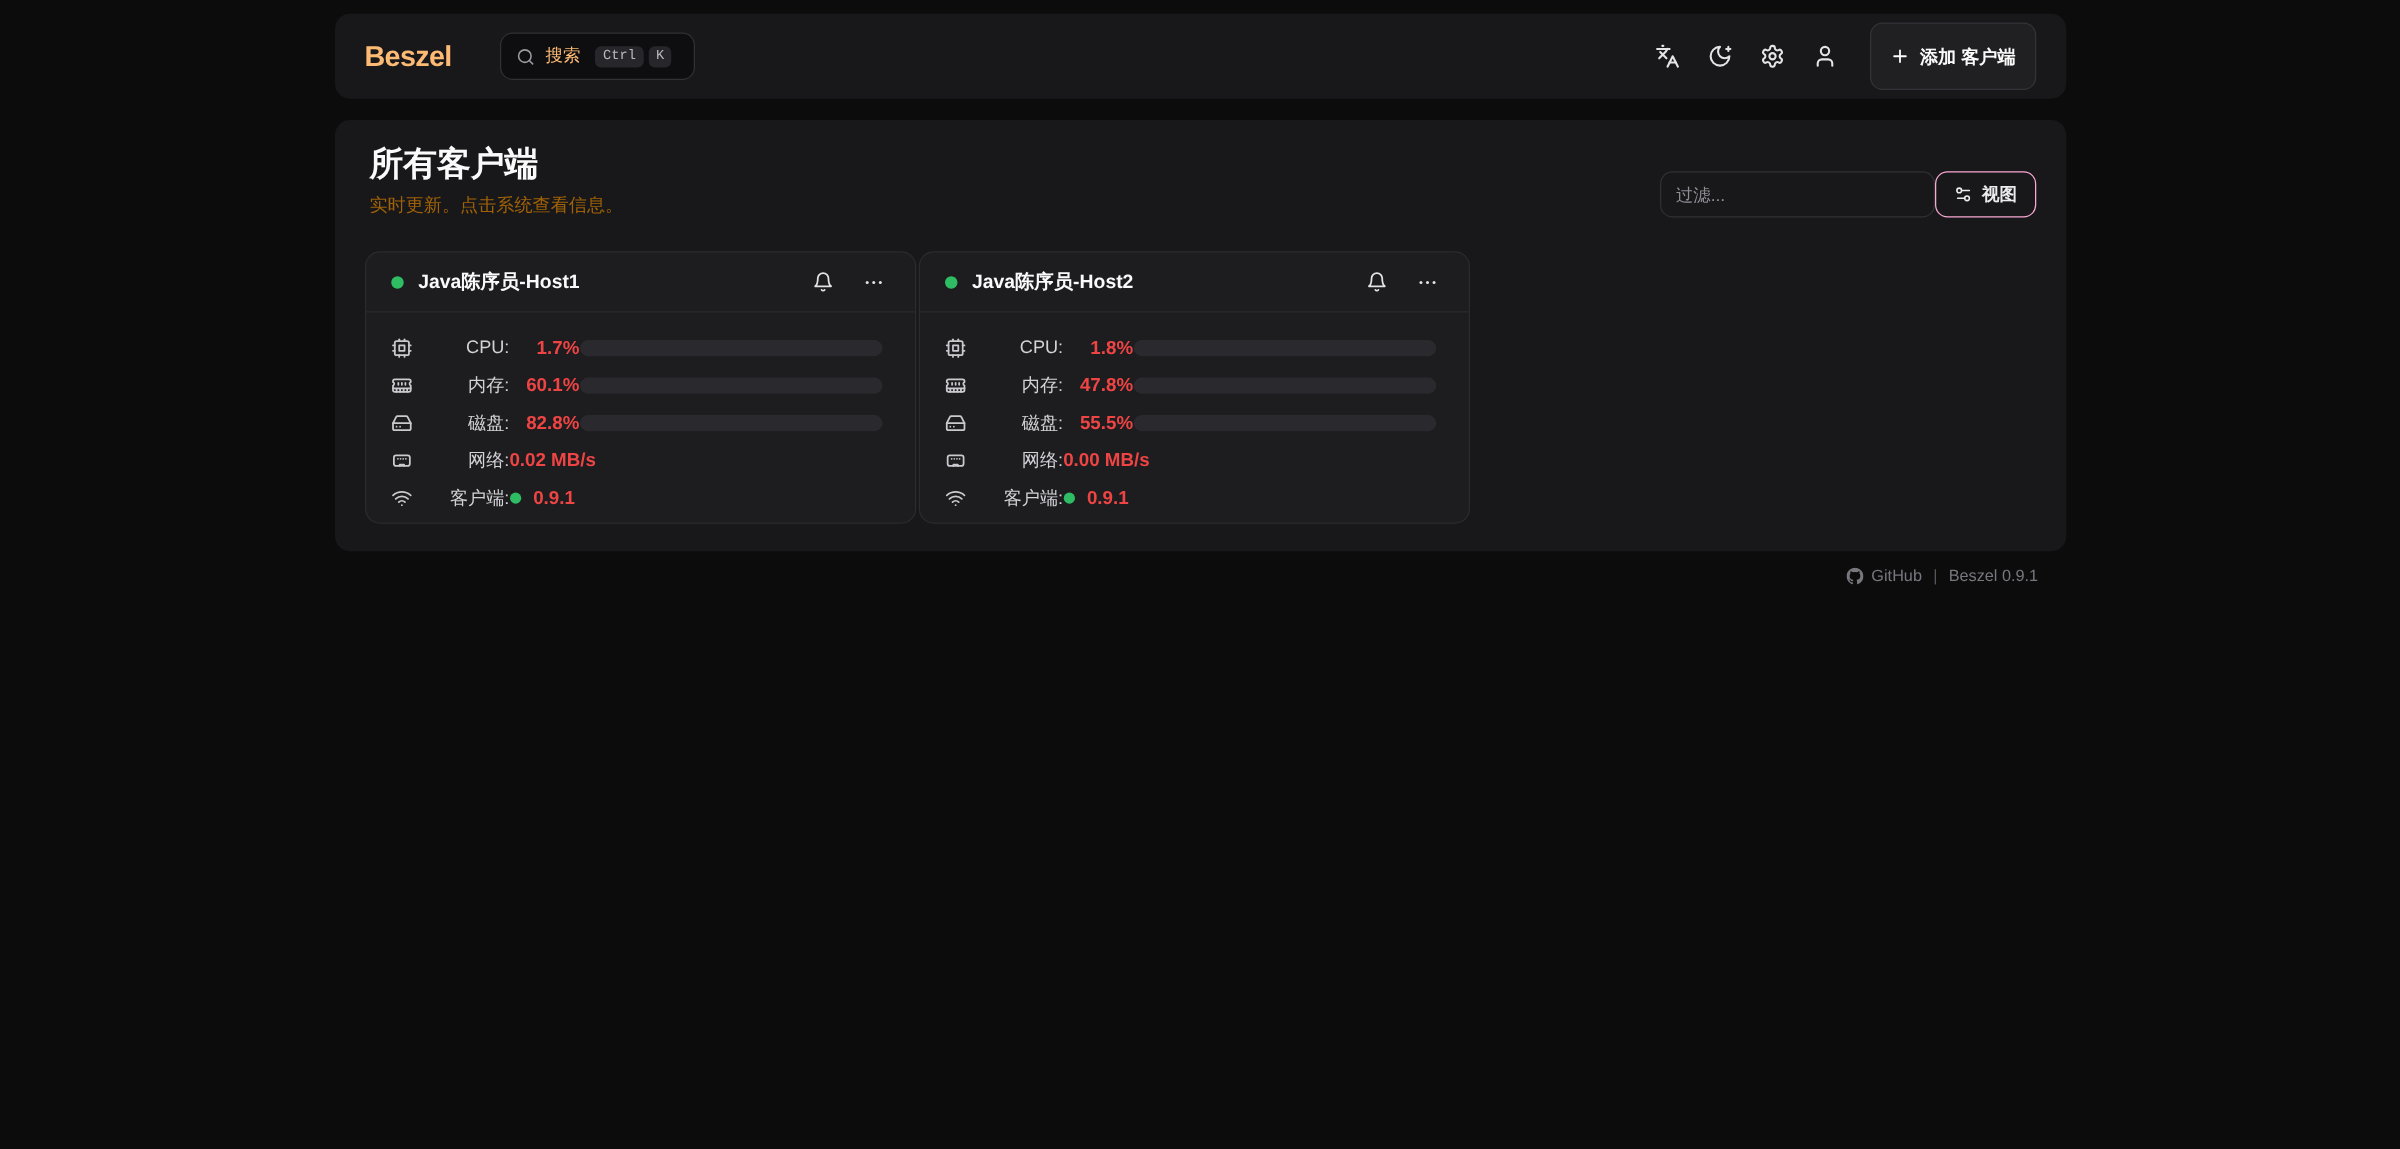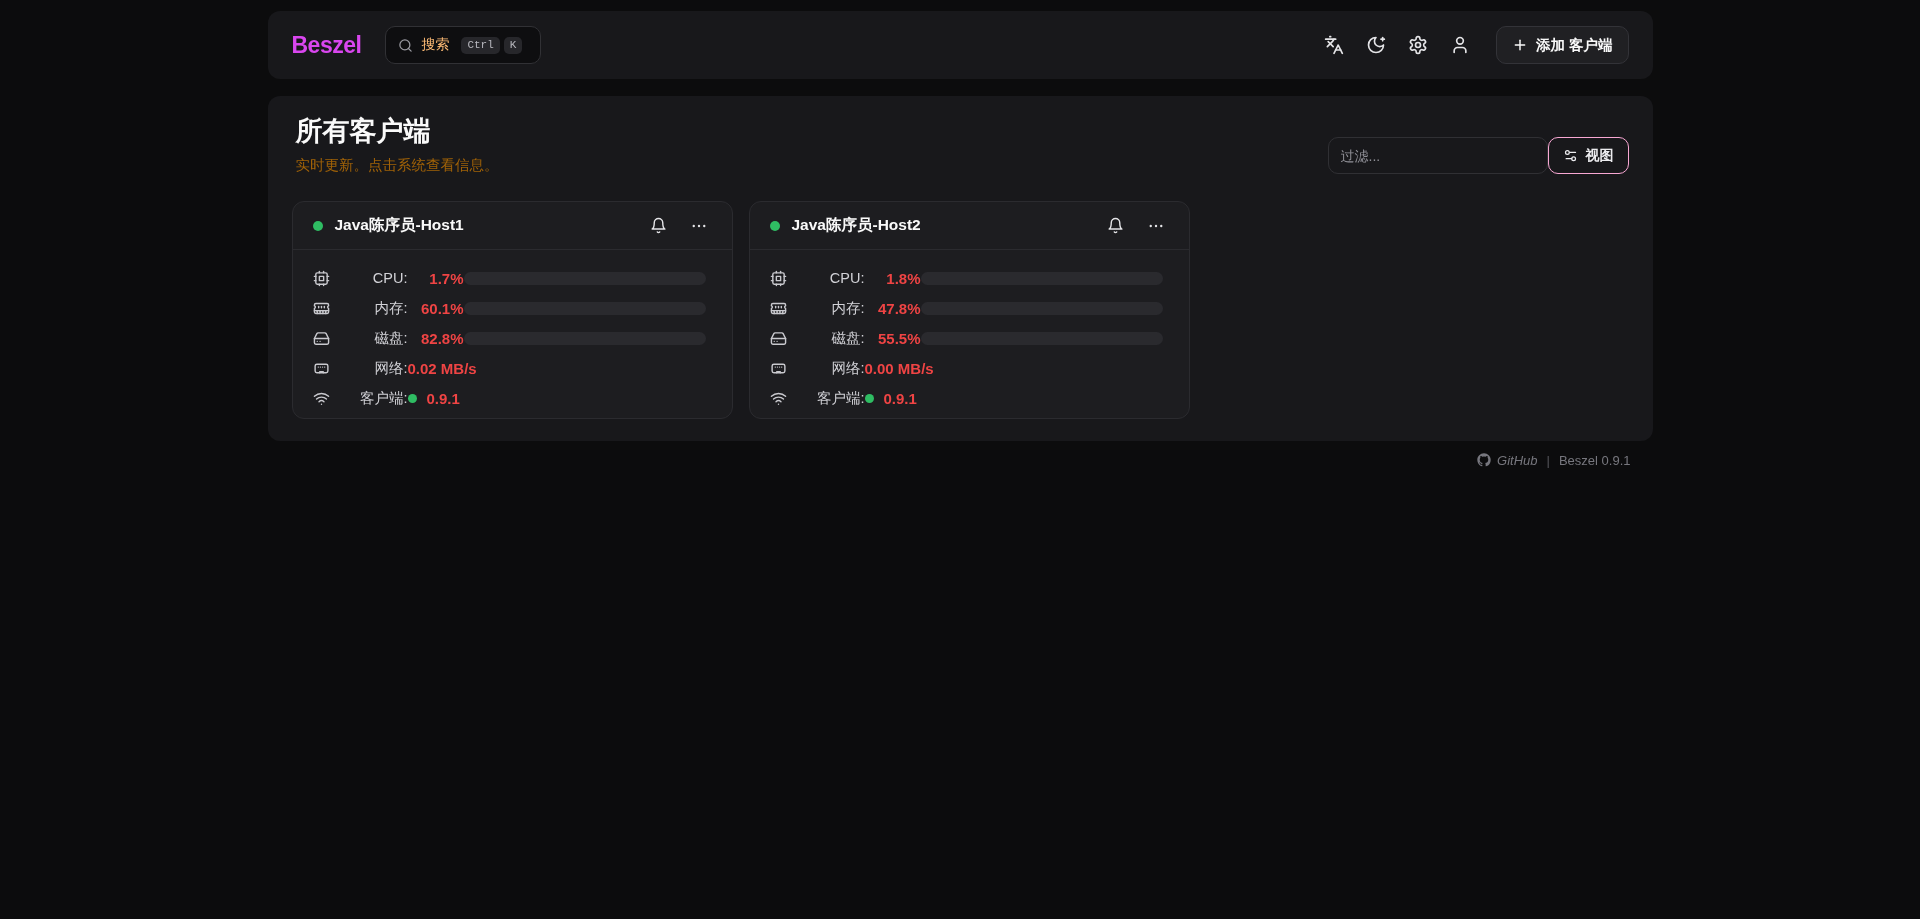--- a/index.html
+++ b/index.html
@@ -19,22 +19,22 @@
     background: #18181b;
     border-radius: 12px;
     display: flex;
     align-items: center;
     padding: 0 24px;
   }
   .logo {
     font-size: 23px;
     font-weight: 800;
     letter-spacing: -0.5px;
-    color: #d946ef;
-    margin-right: 24px;
+    color: #fdba74;
+    margin-right: 39px;
     text-align: center;
   }
   .searchbox {
     width: 156px;
     height: 38px;
     background: #0e0e10;
     border: 1px solid #313135;
     border-radius: 10px;
     display: flex;
     align-items: center;
@@ -55,21 +55,21 @@
   .searchbox .keys { margin-left: 12px; display: flex; }
   .nav-spacer { flex: 1; }
   .nav-iconbtn {
     width: 36px; height: 36px;
     display: flex; align-items: center; justify-content: center;
     color: #e4e4e7; cursor: pointer; border-radius: 8px;
   }
   .nav-iconbtn + .nav-iconbtn { margin-left: 6px; }
   .add-btn {
     margin-left: 18px;
-    height: 38px;
+    height: 54px;
     background: #202023;
     border: 1px solid #333338;
     border-radius: 10px;
     display: flex; align-items: center;
     padding: 0 15px;
     font-size: 14.5px;
     font-weight: 600;
     color: #fafafa;
     cursor: pointer;
   }
@@ -106,21 +106,21 @@
     display: flex; align-items: center;
     padding: 0 14px;
     color: #ececef;
     font-size: 14px;
     font-weight: 600;
     cursor: pointer;
   }
   .view-btn svg { margin-right: 8px; }
 
   
-  .cards { display: flex; gap: 16px; margin-top: 26px; }
+  .cards { display: flex; gap: 2px; margin-top: 26px; }
   .card {
     width: 441px;
     height: 218px;
     background: #1d1d20;
     border: 1px solid #2b2b2f;
     border-radius: 12px;
     overflow: hidden;
     cursor: pointer;
   }
   .card-head {
@@ -151,21 +151,21 @@
   
   .footer {
     margin-top: 12px;
     display: flex;
     justify-content: flex-end;
     align-items: center;
     padding-right: 22px;
     color: #77777e;
     font-size: 13px;
   }
-  .footer .gh { display: flex; align-items: flex-start; cursor: pointer; font-style: italic; }
+  .footer .gh { display: flex; align-items: flex-end; cursor: pointer; }
   .footer .gh svg { margin-right: 6px; }
   .footer .sep { margin: 0 9px; color: #55555b; }
 </style>
 </head>
 <body>
 
 <svg width="0" height="0" style="position:absolute">
   <defs>
     <g id="i-search" fill="none" stroke="currentColor" stroke-width="2" stroke-linecap="round" stroke-linejoin="round">
         <circle cx="11" cy="11" r="8"></circle>

